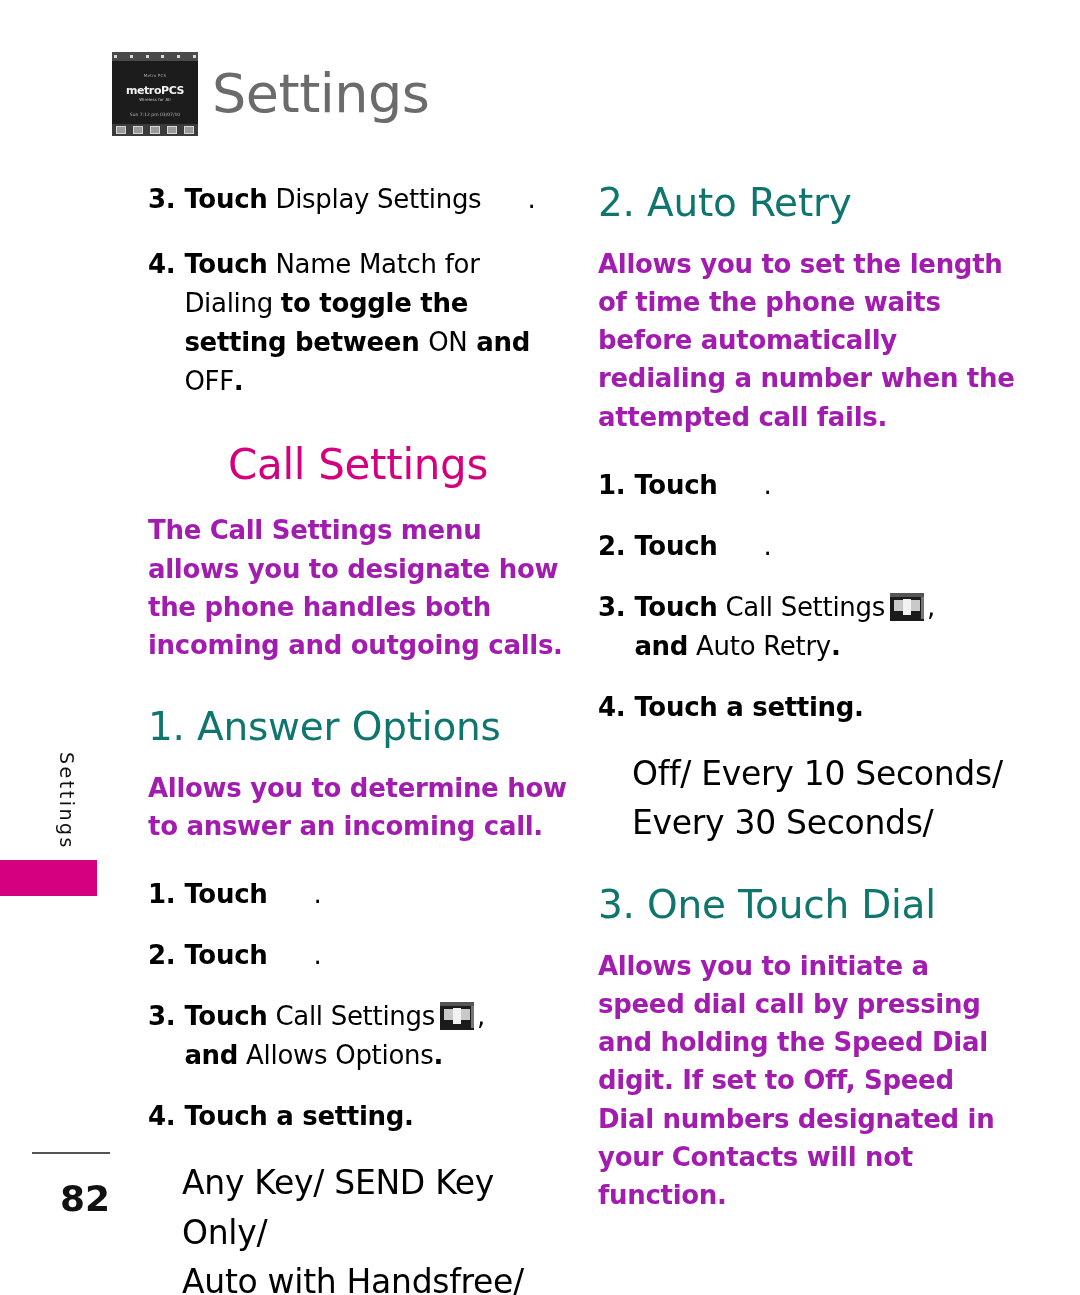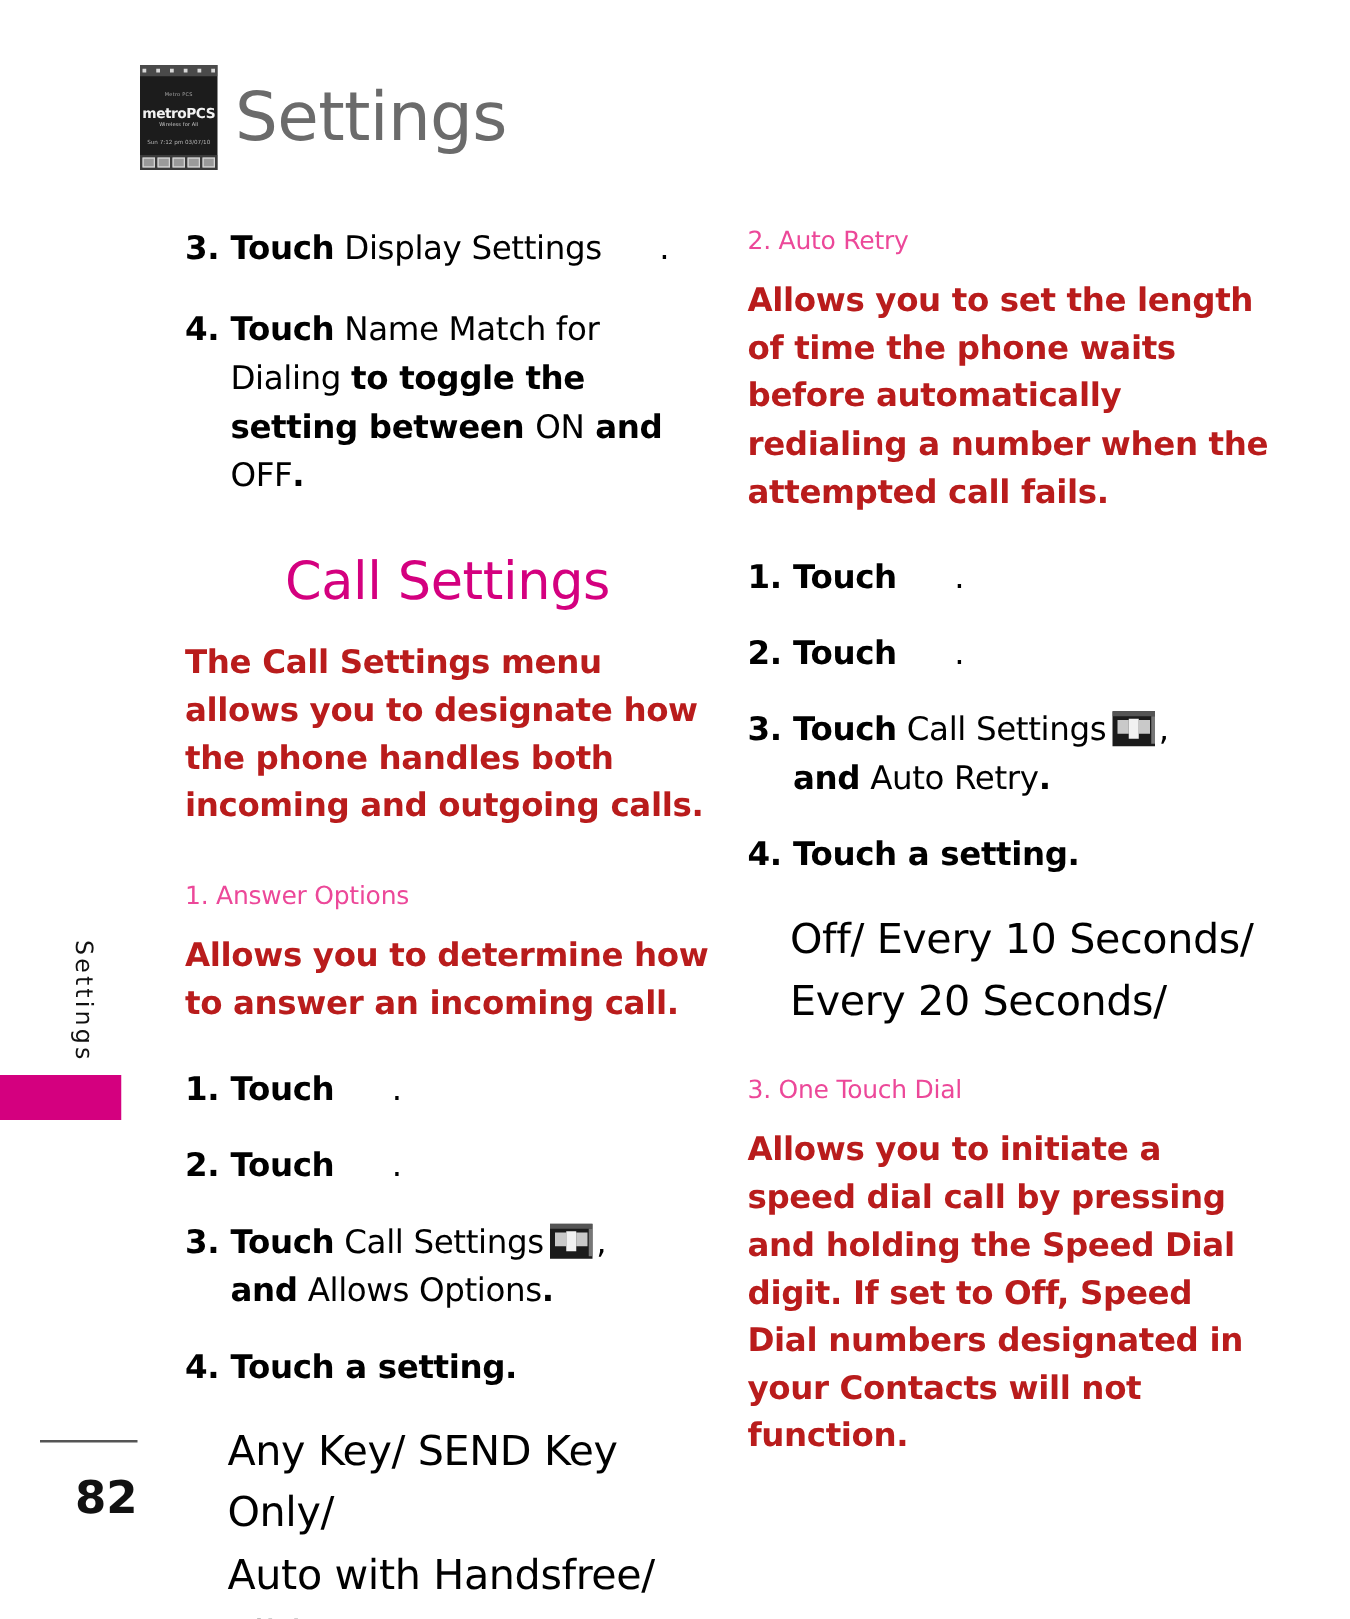--- a/index.html
+++ b/index.html
@@ -18,21 +18,21 @@
 
   
   .page-header {
     position: absolute;
     left: 112px;
     top: 52px;
     display: flex;
     align-items: center;
   }
   .header-thumb {
-    width: 62px;
+    width: 86px;
     height: 84px;
     background: #1c1c1c;
     position: relative;
     overflow: hidden;
     flex: none;
   }
   .header-thumb .status-bar {
     position: absolute;
     left: 0; right: 0; top: 0;
     height: 9px;
@@ -162,33 +162,33 @@
     font-size: 42px;
     font-weight: 400;
     color: #d4007f;
     line-height: 1.15;
     letter-spacing: -.3px;
   }
   h2.section-title.centered { text-align: center; }
 
   h3.sub-title {
     margin: 0;
-    font-size: 20px;
+    font-size: 39px;
     font-weight: 400;
-    color: #ec4899;
+    color: #0f766e;
     line-height: 1.2;
     letter-spacing: -.2px;
   }
 
   p.body-text {
     margin: 0;
     font-size: 26px;
     font-weight: bold;
     line-height: 1.47;
-    color: #b91c1c;
+    color: #a21caf;
     letter-spacing: -.3px;
   }
 
   .step {
     display: flex;
     font-size: 26px;
     line-height: 1.5;
     letter-spacing: -.3px;
     color: #000;
   }
@@ -389,21 +389,21 @@
 
   <div class="step">
     <span class="num">4.</span>
     <span class="txt"><b>Touch a setting.</b></span>
   </div>
 
   <div class="sp-22"></div>
 
   <div class="option-list">
     <div>Off/ Every 10 Seconds/</div>
-    <div>Every 20 Seconds/</div>
+    <div>Every 30 Seconds/</div>
   </div>
 
   <div class="sp-34"></div>
 
   <h3 class="sub-title">3. One Touch Dial</h3>
 
   <div class="sp-18"></div>
 
   <p class="body-text">Allows you to initiate a speed dial call by pressing and holding the Speed Dial digit. If set to Off, Speed Dial numbers designated in your Contacts will not function.</p>
 

